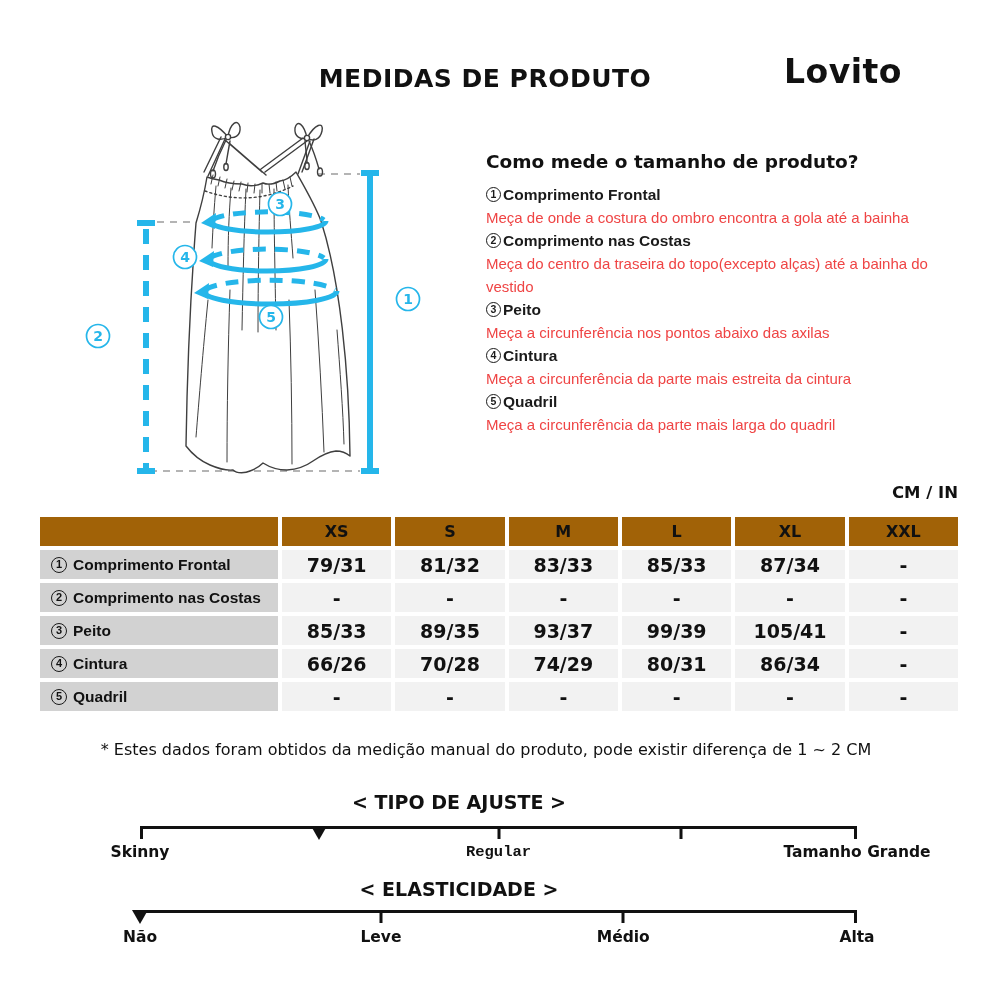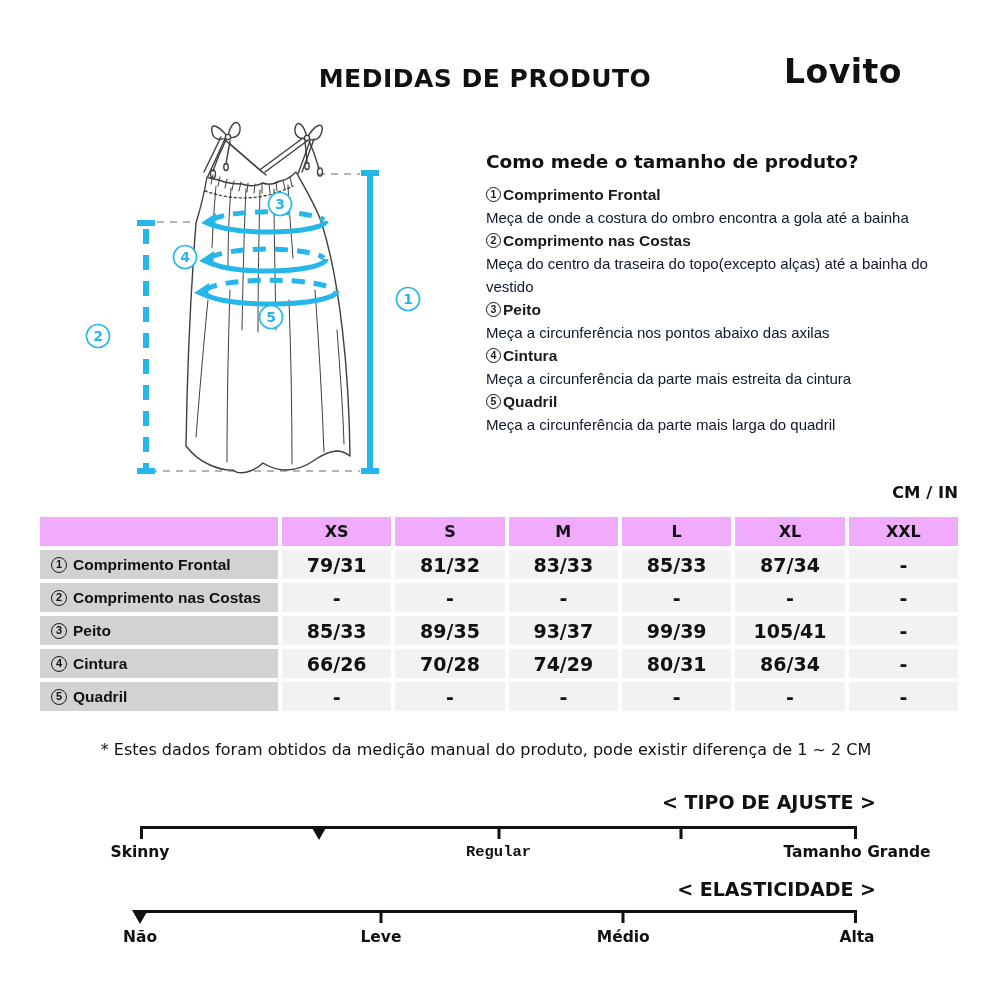--- a/index.html
+++ b/index.html
@@ -12,44 +12,44 @@
                 letter-spacing:.5px; white-space:nowrap; }
   .brand { position:absolute; right:98px; top:52px; font-family:"DejaVu Sans", sans-serif;
            font-weight:bold; font-size:33px; letter-spacing:.5px;text-align:right; }
 
   
   .guide { position:absolute; left:486px; top:151px; width:482px; }
   .guide-heading { font-family:"DejaVu Sans", sans-serif; font-weight:bold; font-size:18.5px;
                    margin-bottom:11px; }
   .g-label { display:flex; align-items:center; gap:2px; font-weight:bold; font-size:15.5px;
              line-height:23px; color:#1a1a1a; }
-  .g-desc  { font-size:15px; line-height:23px; color:#0f172a; }
+  .g-desc  { font-size:15px; line-height:23px; color:#ef4444; }
   .circ { display:inline-flex; align-items:center; justify-content:center; flex:none;
           width:15px; height:15px; border:1.3px solid #1a1a1a; border-radius:50%;
           font-size:10.5px; font-weight:bold; line-height:1; }
 
   
   .unit { position:absolute; right:42px; top:483px; font-family:"DejaVu Sans", sans-serif;
           font-weight:bold; font-size:16.5px; }
   .size-table { position:absolute; left:40px; top:517px; width:918px;
                 display:grid; grid-template-columns:238px repeat(6,1fr);
                 grid-auto-rows:29px; gap:4px; }
   .size-table > div { display:flex; align-items:center; justify-content:center; }
-  .th   { background:#f0abfc; font-family:"DejaVu Sans", sans-serif; font-weight:bold; font-size:16px; }
+  .th   { background:#a16207; font-family:"DejaVu Sans", sans-serif; font-weight:bold; font-size:16px; }
   .rowl { background:#d2d2d2; justify-content:flex-start !important; padding-left:11px;
           gap:6px; font-weight:bold; font-size:15.5px; white-space:nowrap; }
   .rowl .circ { width:16px; height:16px; font-size:11px; }
   .cell { background:#f2f2f2; font-family:"DejaVu Sans", sans-serif; font-weight:bold; font-size:19px; }
 
   
   .note { position:absolute; left:0; top:740px; width:972px; text-align:center;
           font-family:"DejaVu Sans", sans-serif; font-weight:normal; font-size:16px; }
 
   
-  .scale-title { position:absolute; left:0; width:876px; text-align:right;
+  .scale-title { position:absolute; left:0; width:876px; text-align:center;
                  font-family:"DejaVu Sans", sans-serif; font-weight:bold; font-size:19px;padding-left:42px; }
   .scale-line { position:absolute; left:140px; width:717px; height:3px; background:#111; }
   .scale-line .tick { position:absolute; top:0; width:3px; height:13px; background:#111;
                       transform:translateX(-50%); }
   .scale-line .cap-l { position:absolute; left:0; top:0; width:3px; height:13px; background:#111; }
   .scale-line .cap-r { position:absolute; right:0; top:0; width:3px; height:13px; background:#111; }
   .scale-line .marker { position:absolute; top:0; width:0; height:0; transform:translateX(-50%);
                         border-left:8px solid transparent; border-right:8px solid transparent;
                         border-top:14px solid #111; }
   .scale-labels { position:absolute; left:140px; width:717px; height:20px; }

